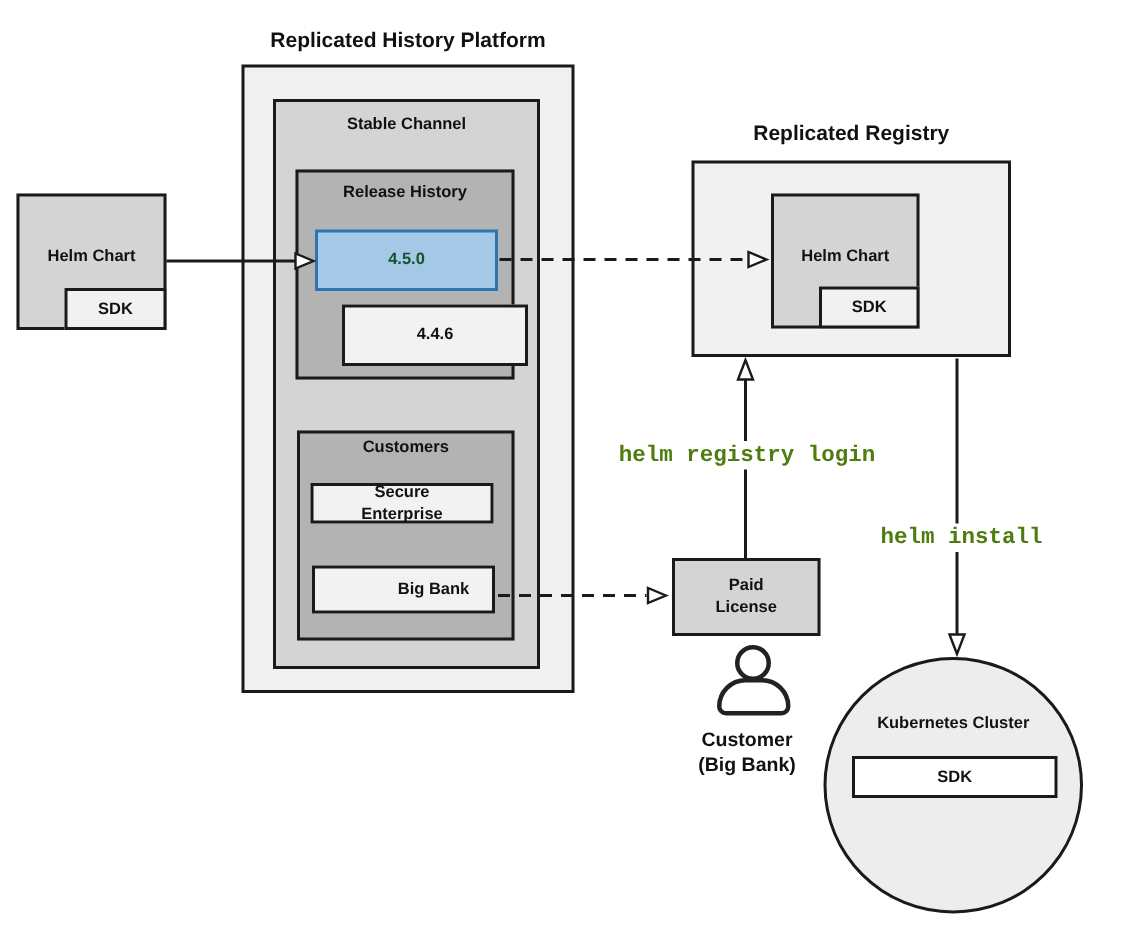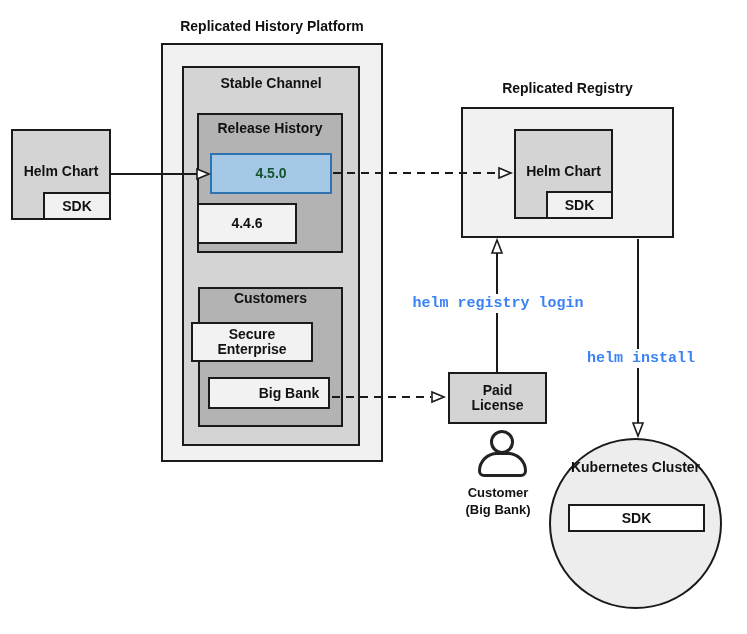--- a/index.html
+++ b/index.html
@@ -7,29 +7,29 @@
     position:relative;width:747px;height:634px;background:#ffffff;overflow:hidden;
     font-family:"Liberation Sans", sans-serif;color:#111;
   }
   .box{position:absolute;box-sizing:border-box;border:2px solid #1a1a1a;}
   .bg-light{background:#f1f1f1;}
   .bg-mid{background:#d4d4d4;}
   .bg-dark{background:#b3b3b3;}
   .bg-white{background:#ffffff;}
   .bg-blue{background:#a5c8e7;border-color:#2e74b0;}
   .flexc{display:flex;align-items:center;justify-content:center;text-align:center;}
-  .lbl{font-weight:bold;font-size:14px;line-height:15px;color:#111;}
+  .lbl{font-weight:bold;font-size:11px;line-height:15px;color:#111;}
   .blue-text{color:#14532d;}
   .toplbl{position:absolute;left:0;right:0;text-align:center;}
   .prewrap{white-space:pre-line;}
   .heading{position:absolute;text-align:center;font-weight:bold;font-size:14px;}
   .code{
     position:absolute;z-index:10;background:#ffffff;padding:1px 4px;
     font-family:"Liberation Mono","DejaVu Sans Mono",monospace;
-    font-weight:bold;font-size:15px;color:#3b82f6;text-align:center;
+    font-weight:bold;font-size:15px;color:#4d7c0f;text-align:center;
   }
   #connectors{position:absolute;left:0;top:0;z-index:5;pointer-events:none;}
   
   .person-head{position:absolute;box-sizing:border-box;width:24px;height:24px;
     border:3px solid #222;border-radius:50%;background:#fff;}
   .person-body{position:absolute;box-sizing:border-box;width:49px;height:25px;
     border:3px solid #222;border-radius:22px 22px 7px 7px;background:#fff;}
 </style>
 </head>
 <body>
@@ -45,29 +45,29 @@
   </div>
 
   <div class="box bg-dark" style="left:197px;top:113px;width:146px;height:140px;">
     <div class="toplbl lbl" style="top:6px;">Release History</div>
   </div>
 
   <div class="box bg-blue flexc" style="left:210px;top:153px;width:122px;height:41px;">
     <span class="lbl blue-text">4.5.0</span>
   </div>
 
-  <div class="box flexc" style="left:197px;top:203px;width:100px;height:41px;background:#f2f2f2;text-align:right;">
+  <div class="box flexc" style="left:228px;top:203px;width:124px;height:41px;background:#f2f2f2;text-align:right;">
     <span class="lbl">4.4.6</span>
   </div>
 
   <div class="box bg-dark" style="left:198px;top:287px;width:145px;height:140px;">
     <div class="toplbl lbl" style="top:2px;">Customers</div>
   </div>
 
-  <div class="box flexc" style="left:191px;top:322px;width:122px;height:40px;background:#f2f2f2;">
+  <div class="box flexc" style="left:207px;top:322px;width:122px;height:27px;background:#f2f2f2;">
     <span class="lbl prewrap">Secure
 Enterprise</span>
   </div>
 
   <div class="box flexc" style="left:208px;top:377px;width:122px;height:32px;background:#f2f2f2;padding-left:40px;">
     <span class="lbl">Big Bank</span>
   </div>
 
   <div class="box bg-mid flexc" style="left:11px;top:129px;width:100px;height:91px;">
     <span class="lbl" style="position:relative;top:-3px;">Helm Chart</span>
@@ -94,21 +94,21 @@
 
   <div class="person-head" style="left:490px;top:430px;"></div>
   <div class="person-body" style="left:478px;top:452px;"></div>
   <div class="heading lbl prewrap" style="left:448px;top:484px;width:100px;font-size:13px;line-height:17px;">Customer
 (Big Bank)</div>
 
   <div class="code" style="left:400px;top:294px;width:188px;">helm registry login</div>
   <div class="code" style="left:578px;top:349px;width:118px;">helm install</div>
 
   <div class="box" style="left:549px;top:438px;width:173px;height:171px;border-radius:50%;background:#ededed;">
-    <div class="toplbl lbl" style="top:20px;">Kubernetes Cluster</div>
+    <div class="toplbl lbl" style="top:35px;">Kubernetes Cluster</div>
   </div>
   <div class="box bg-white flexc" style="left:568px;top:504px;width:137px;height:28px;">
     <span class="lbl">SDK</span>
   </div>
 
   <svg id="connectors" width="747" height="634" viewBox="0 0 747 634">
     <g stroke="#1a1a1a" stroke-width="2" fill="none">
       <line x1="111" y1="174" x2="198" y2="174"></line>
       <path d="M209,174 L197,169 L197,179 Z" fill="#fff" stroke-width="1.6"></path>
     </g>

